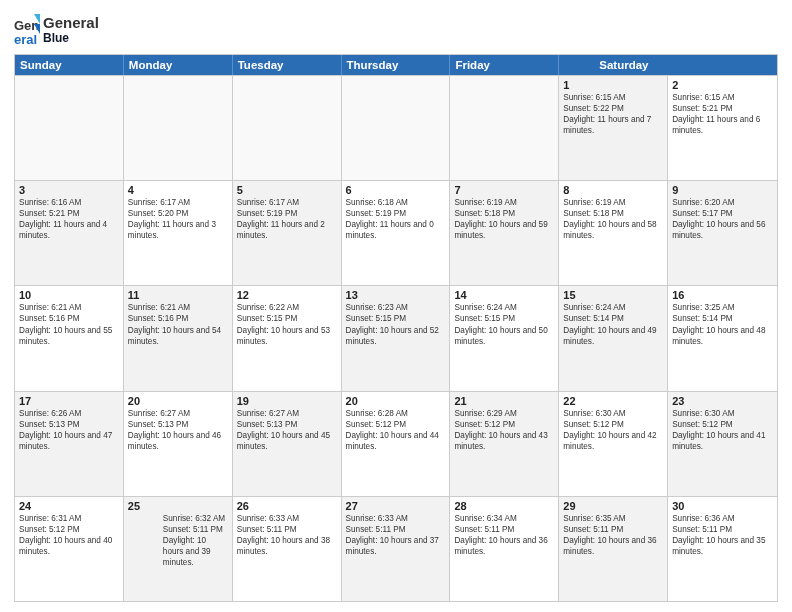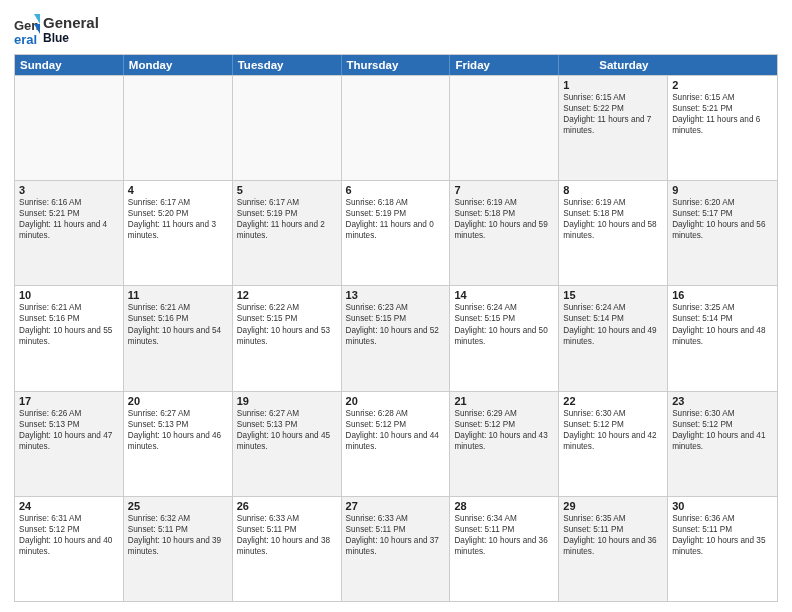--- a/index.html
+++ b/index.html
@@ -283,21 +283,21 @@
         </div>
         <div class="cal-row">
           <div class="cal-cell">
             <span class="day-number">24</span>
             <div class="cell-text" style="white-space: pre-line;">Sunrise: 6:31 AM
 Sunset: 5:12 PM
 Daylight: 10 hours and 40 minutes.</div>
           </div>
           <div class="cal-cell shaded">
             <span class="day-number">25</span>
-            <div class="cell-text" style="white-space: pre-line;">Sunrise: 6:32 AM
+            <div class="cell-text" style="white-space: pre-line; margin-left: 35px;">Sunrise: 6:32 AM
 Sunset: 5:11 PM
 Daylight: 10 hours and 39 minutes.</div>
           </div>
           <div class="cal-cell">
             <span class="day-number">26</span>
             <div class="cell-text" style="white-space: pre-line;">Sunrise: 6:33 AM
 Sunset: 5:11 PM
 Daylight: 10 hours and 38 minutes.</div>
           </div>
           <div class="cal-cell shaded">

